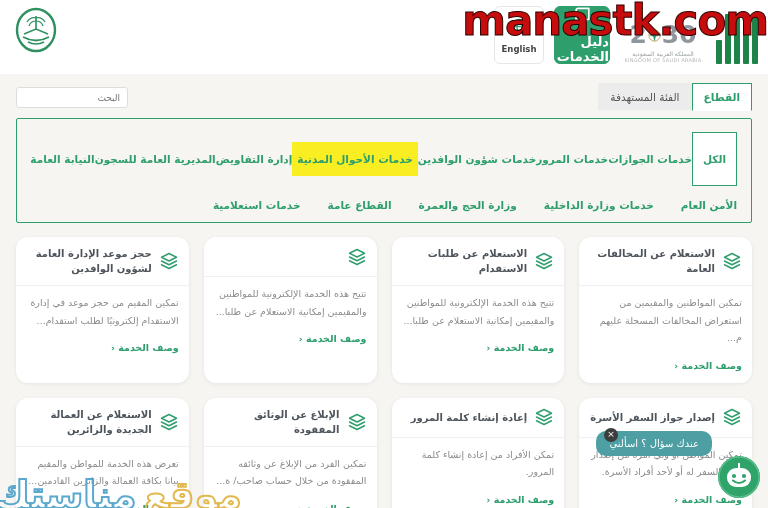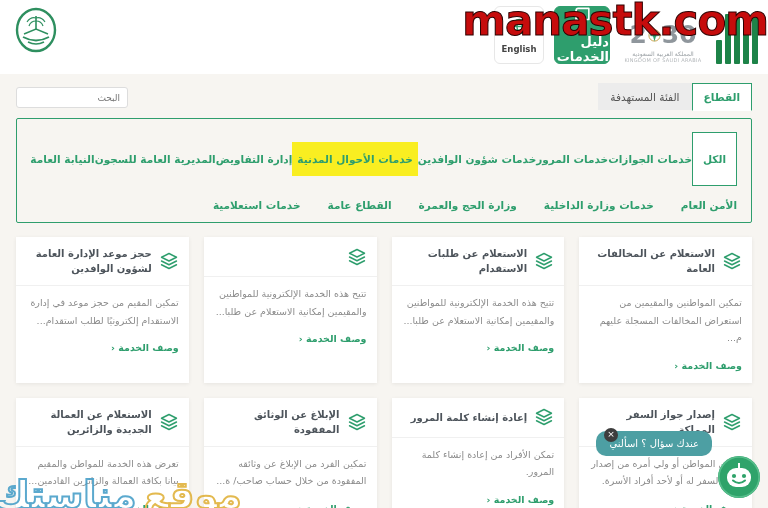--- a/index.html
+++ b/index.html
@@ -48,21 +48,21 @@
          display:flex;flex-direction:column;gap:13px;}
   .frow{display:flex;align-items:center;}
   .frow1{justify-content:space-between;}
   .frow2{gap:27px;}
   .fitem{font-size:10.5px;font-weight:bold;color:var(--green);cursor:pointer;white-space:nowrap;}
   .fitem.all{background:#fff;border:1px solid var(--green);border-radius:0;padding:20px 10px;}
   .fitem.hl{background:var(--yellow);padding:11px 5px;}
 
   
   .grid{margin:14px 16px 0;display:grid;grid-template-columns:repeat(4,1fr);gap:15px;direction:rtl;}
-  .card{background:#fff;border-radius:0;box-shadow:0 1px 4px rgba(0,0,0,.07);overflow:hidden;}
+  .card{background:#fff;border-radius:12px;box-shadow:0 1px 4px rgba(0,0,0,.07);overflow:hidden;}
   .card-head{display:flex;align-items:center;gap:7px;padding:9px 10px;border-bottom:1px solid #f0f0f0;min-height:40px;}
   .card-head svg{flex-shrink:0;color:var(--green);}
   .card-title{font-size:10px;font-weight:bold;color:var(--title);line-height:1.5;}
   .card-body{padding:8px 10px 10px;}
   .card-desc{font-size:9.5px;color:var(--desc);line-height:1.85;min-height:35px;margin-bottom:7px;}
   .card-link{font-size:9.5px;font-weight:bold;color:var(--green);cursor:pointer;display:inline-block;}
 
   
   .chat-tooltip{position:absolute;right:56px;bottom:52px;background:var(--teal);color:#fff;font-size:10px;
                 padding:7px 13px;border-radius:10px;z-index:70;cursor:pointer;white-space:nowrap;}
@@ -227,21 +227,21 @@
         </div>
       <div class="card-body"><div class="card-desc">تمكين المقيم من حجز موعد في إدارة الاستقدام إلكترونيًا لطلب استقدام...</div>
         <span class="card-link">وصف الخدمة ‹</span></div>
     </div>
 
     <div class="card">
       <div class="card-head">
           <svg width="20" height="20">
             <use href="#ic-layers"></use>
           </svg>
-        <div class="card-title">إصدار جواز السفر المملكة</div>
+        <div class="card-title">إصدار جواز السفر الأسرة</div>
         </div>
       <div class="card-body"><div class="card-desc">تمكين المواطن أو ولي أمره من إصدار جواز السفر له أو لأحد أفراد الأسرة.</div>
         <span class="card-link">وصف الخدمة ‹</span></div>
     </div>
 
     <div class="card">
       <div class="card-head">
           <svg width="20" height="20">
             <use href="#ic-layers"></use>
           </svg>

